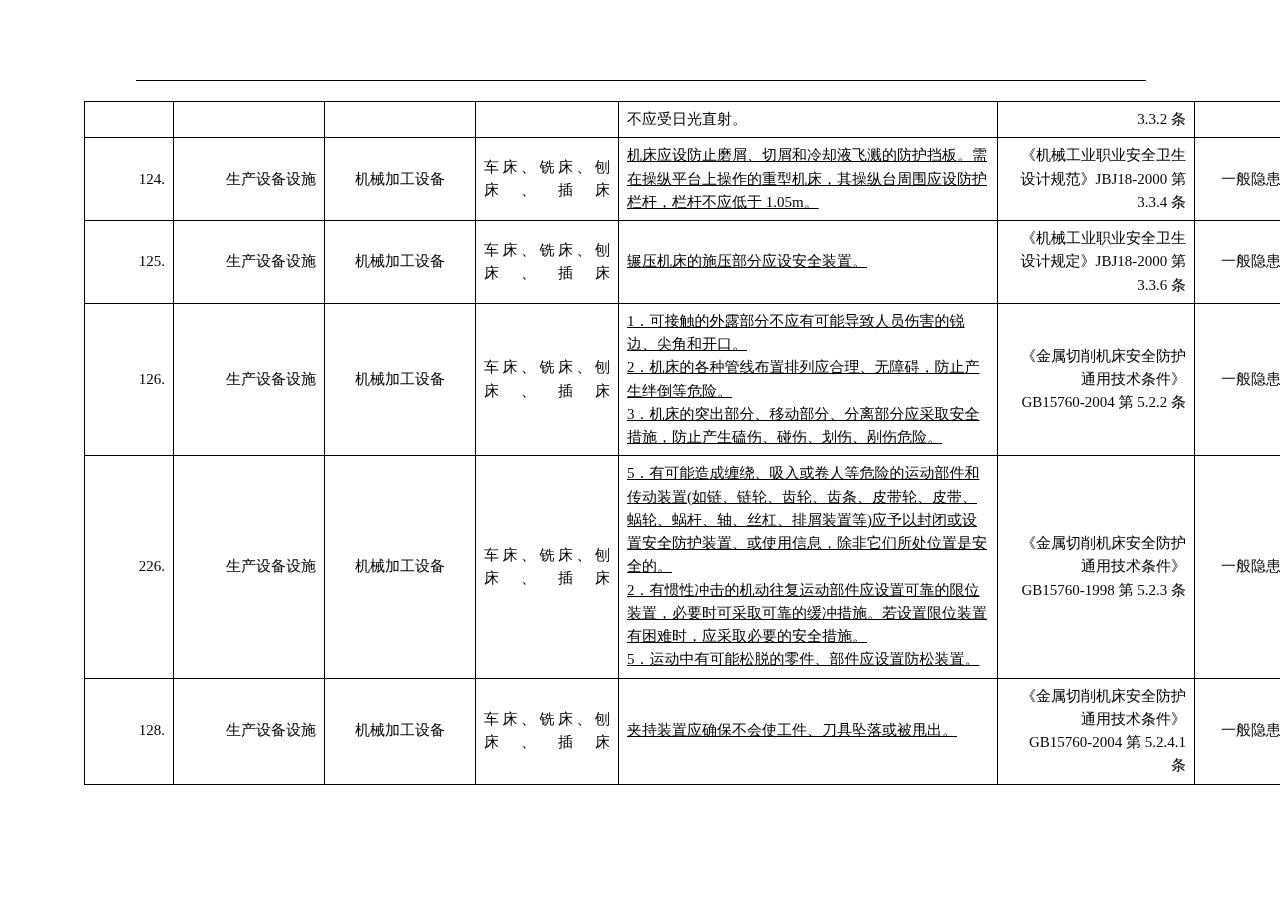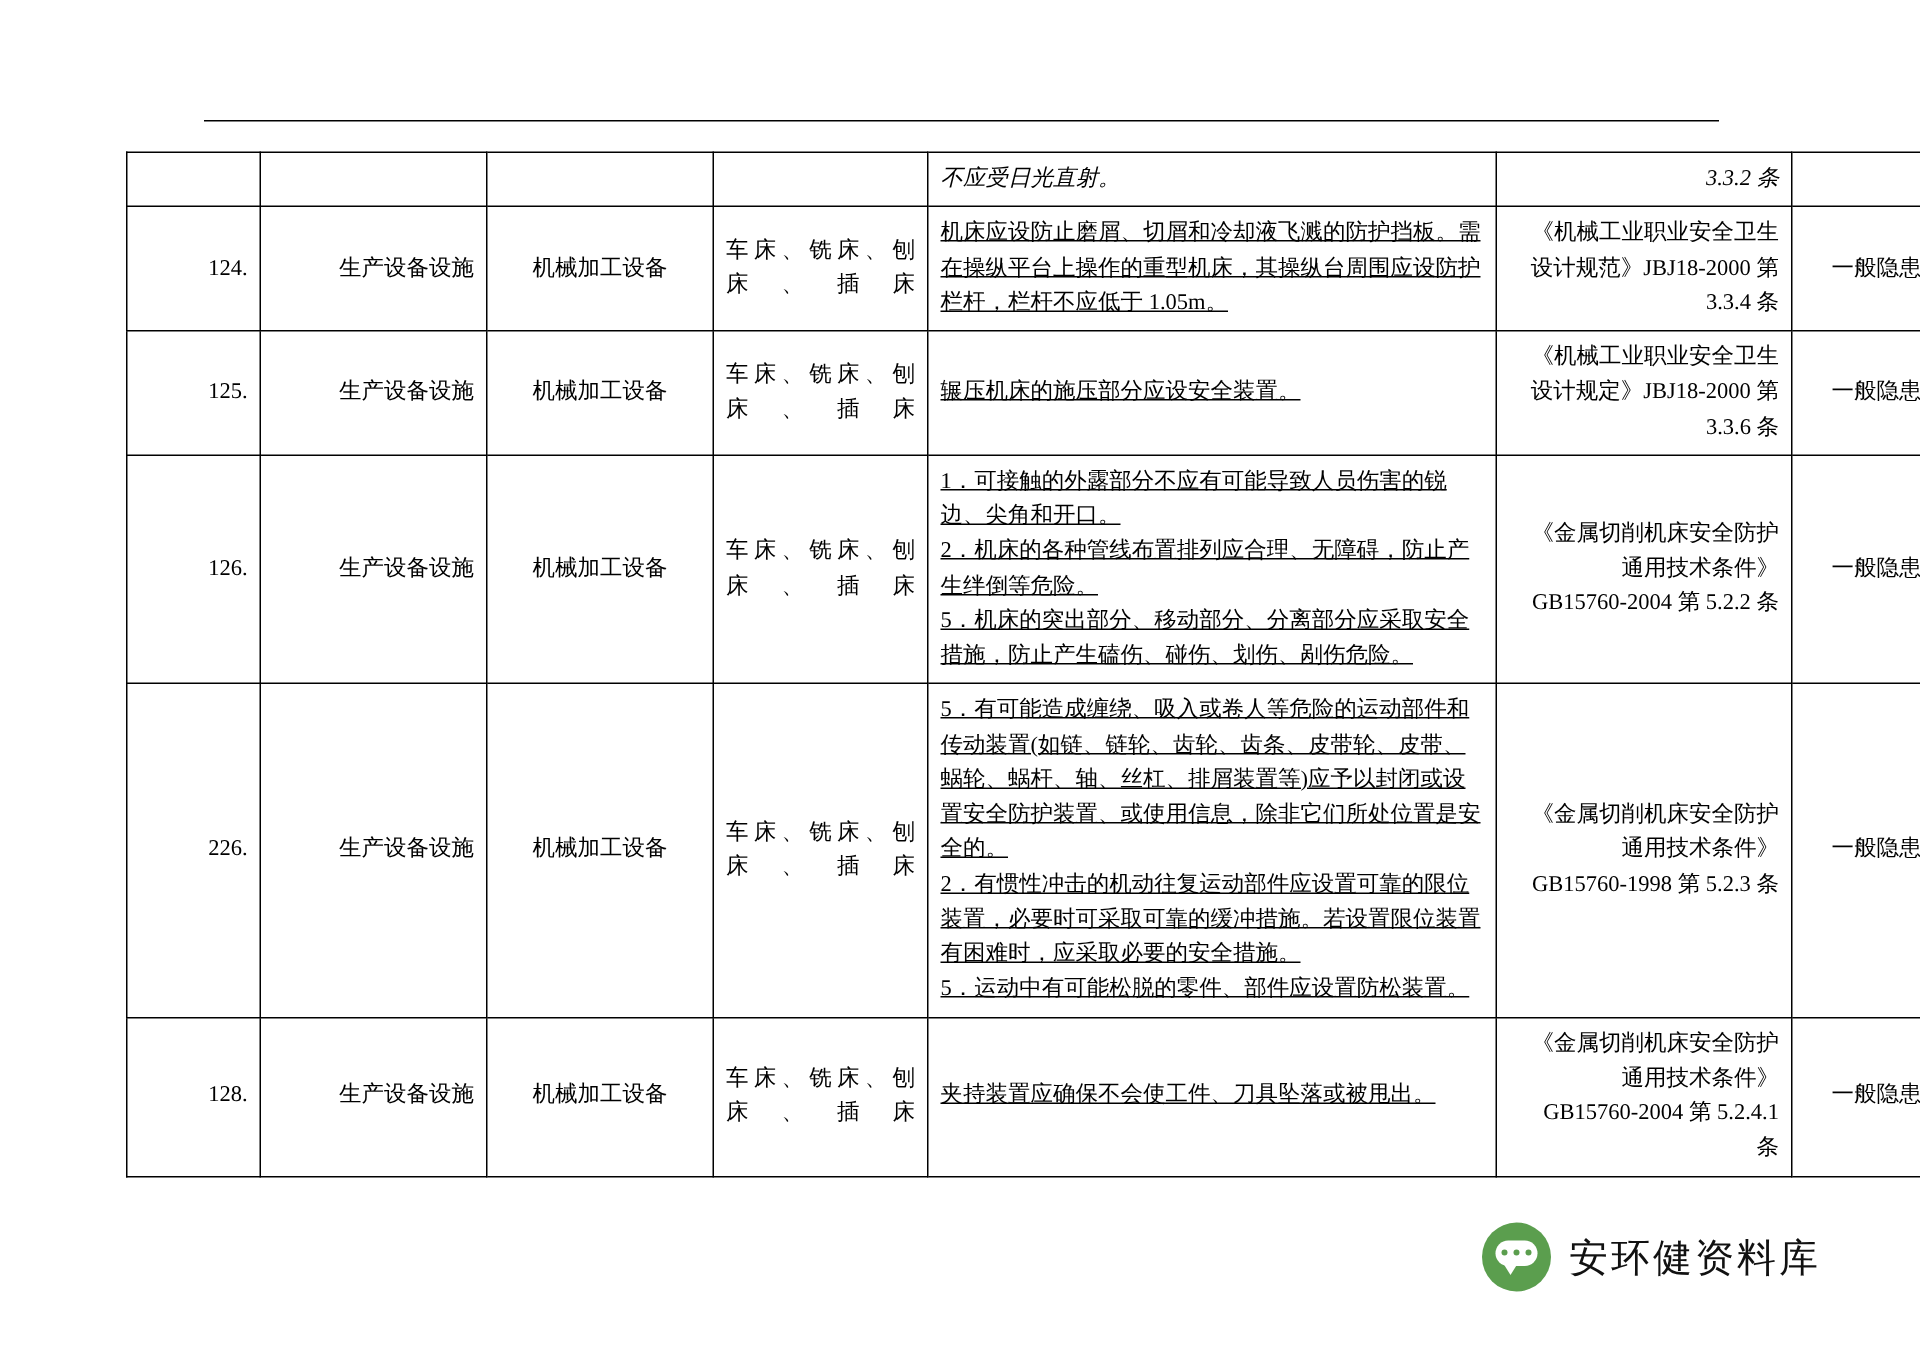--- a/index.html
+++ b/index.html
@@ -56,21 +56,20 @@
   .c-std    { width: 180px; text-align: right; }
   .c-level  { width: 96px;  text-align: center; }
   .cut-row td {
     padding-top: 2px;
     padding-bottom: 2px;
     height: 22px;
     vertical-align: top;
   }
   .cut-row td.c-desc, .cut-row td.c-std {
     vertical-align: top;
-    font-style: italic;
   }
   .desc-list p {
     margin: 0;
     text-indent: 0;
     text-decoration: underline;
   }
   .std-lines p {
     margin: 0;
   }
   .type-cell {
@@ -199,21 +198,21 @@
 
         <tr>
           <td class="c-num">126.</td>
           <td class="c-cat">生产设备设施</td>
           <td class="c-equip">机械加工设备</td>
           <td class="c-type type-cell">车床、铣床、刨床、插床</td>
           <td class="c-desc">
             <div class="desc-list">
               <p>1．可接触的外露部分不应有可能导致人员伤害的锐边、尖角和开口。</p>
               <p>2．机床的各种管线布置排列应合理、无障碍，防止产生绊倒等危险。</p>
-              <p>5．机床的突出部分、移动部分、分离部分应采取安全措施，防止产生磕伤、碰伤、划伤、剐伤危险。</p>
+              <p>3．机床的突出部分、移动部分、分离部分应采取安全措施，防止产生磕伤、碰伤、划伤、剐伤危险。</p>
             </div>
           </td>
           <td class="c-std">
             <div class="std-lines">
               <p>《金属切削机床安全防护</p>
               <p>通用技术条件》</p>
               <p>GB15760-2004 第 5.2.2 条</p>
             </div>
           </td>
           <td class="c-level">一般隐患</td>
@@ -258,24 +257,14 @@
               <p>GB15760-2004 第 5.2.4.1</p>
               <p>条</p>
             </div>
           </td>
           <td class="c-level">一般隐患</td>
         </tr>
       </tbody>
     </table>
   </div>
 
-  <div class="footer-logo">
-    <div class="logo-mark">
-      <div class="logo-dots">
-        <span></span>
-          <span></span>
-          <span></span>
-      </div>
-    </div>
-    <div class="logo-text">安环健资料库</div>
-  </div>
 
 </div>
 
 </body></html>

